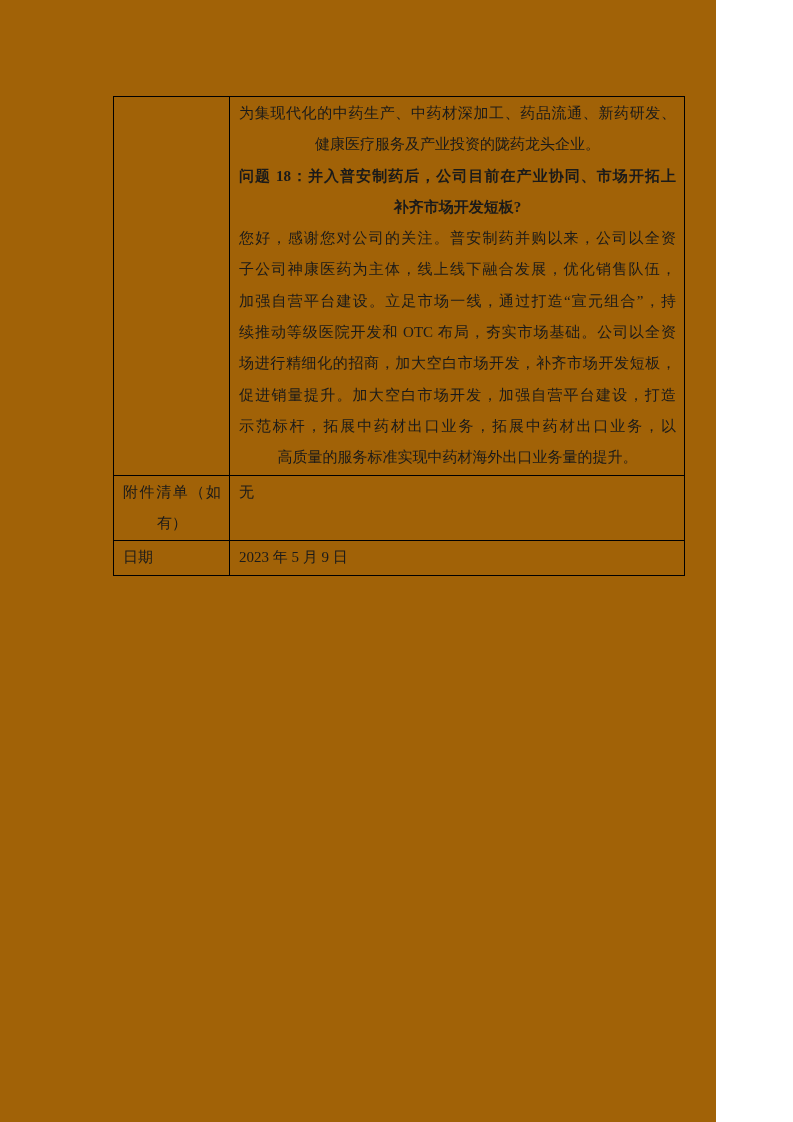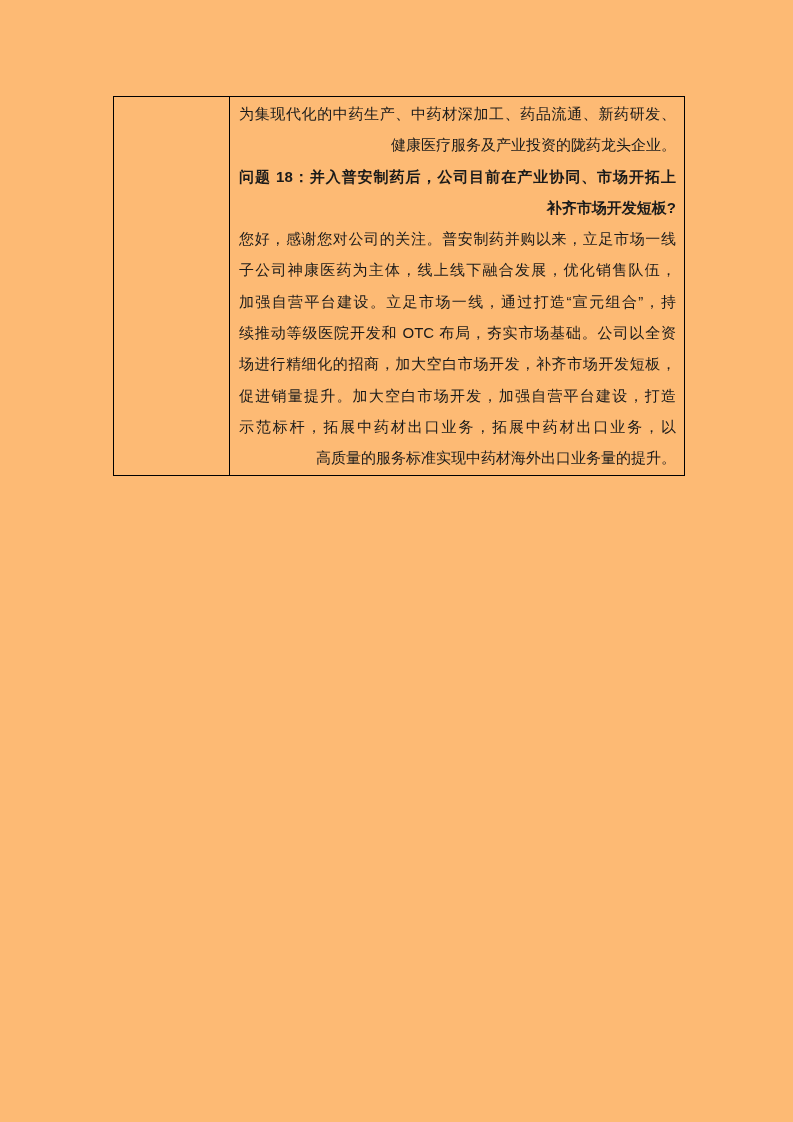--- a/index.html
+++ b/index.html
@@ -2,24 +2,24 @@
 <html><head>
 <meta charset="utf-8">
 <style>
   html, body {
     margin: 0;
     padding: 0;
     background: #ffffff;
   }
   .page {
     position: relative;
-    width: 793px;
+    width: 716px;
     height: 1122px;
-    background: #fdba74;
-    font-family: Liberation Sans, sans-serif;
+    background: #a16207;
+    font-family: Liberation Serif, serif;
     color: #1a1a1a;
     overflow: hidden;
   }
   .doc-table {
     position: absolute;
     left: 113px;
     top: 96px;
     width: 571px;
     border-collapse: collapse;
     table-layout: fixed;
@@ -30,21 +30,21 @@
     border: 1px solid #000000;
     vertical-align: top;
     padding: 1px 8px 1px 9px;
     font-size: 15px;
     line-height: 31.3px;
     overflow: hidden;
   }
   tr.row-qa td   { height: 374px; }
   tr.row-att td  { height: 59px; }
   tr.row-date td { height: 32px; }
-  .tl { white-space: nowrap; text-align: right; }
+  .tl { white-space: nowrap; text-align: center; }
   .tl.j {
     white-space: normal;
     text-align: justify;
     text-align-last: justify;
   }
   .tl.b { font-weight: bold; }
 </style>
 </head>
 <body>
 
@@ -55,25 +55,36 @@
         <col class="c2">
       </colgroup>
     <tbody>
       <tr class="row-qa">
         <td></td>
         <td>
             <div class="tl j">为集现代化的中药生产、中药材深加工、药品流通、新药研发、</div>
             <div class="tl">健康医疗服务及产业投资的陇药龙头企业。</div>
             <div class="tl b j">问题 18：并入普安制药后，公司目前在产业协同、市场开拓上</div>
             <div class="tl b">补齐市场开发短板?</div>
-            <div class="tl j">您好，感谢您对公司的关注。普安制药并购以来，立足市场一线</div>
+            <div class="tl j">您好，感谢您对公司的关注。普安制药并购以来，公司以全资</div>
             <div class="tl j">子公司神康医药为主体，线上线下融合发展，优化销售队伍，</div>
             <div class="tl j">加强自营平台建设。立足市场一线，通过打造“宣元组合”，持</div>
             <div class="tl j">续推动等级医院开发和 OTC 布局，夯实市场基础。公司以全资</div>
             <div class="tl j">场进行精细化的招商，加大空白市场开发，补齐市场开发短板，</div>
             <div class="tl j">促进销量提升。加大空白市场开发，加强自营平台建设，打造</div>
             <div class="tl j">示范标杆，拓展中药材出口业务，拓展中药材出口业务，以</div>
             <div class="tl">高质量的服务标准实现中药材海外出口业务量的提升。</div>
           </td>
       </tr>
+      <tr class="row-att">
+        <td>
+            <div class="tl j">附件清单（如</div>
+            <div class="tl">有）</div>
+          </td>
+        <td>无</td>
+      </tr>
+      <tr class="row-date">
+        <td>日期</td>
+        <td>2023 年 5 月 9 日</td>
+      </tr>
     </tbody>
   </table>
 </div>
 
 </body></html>

